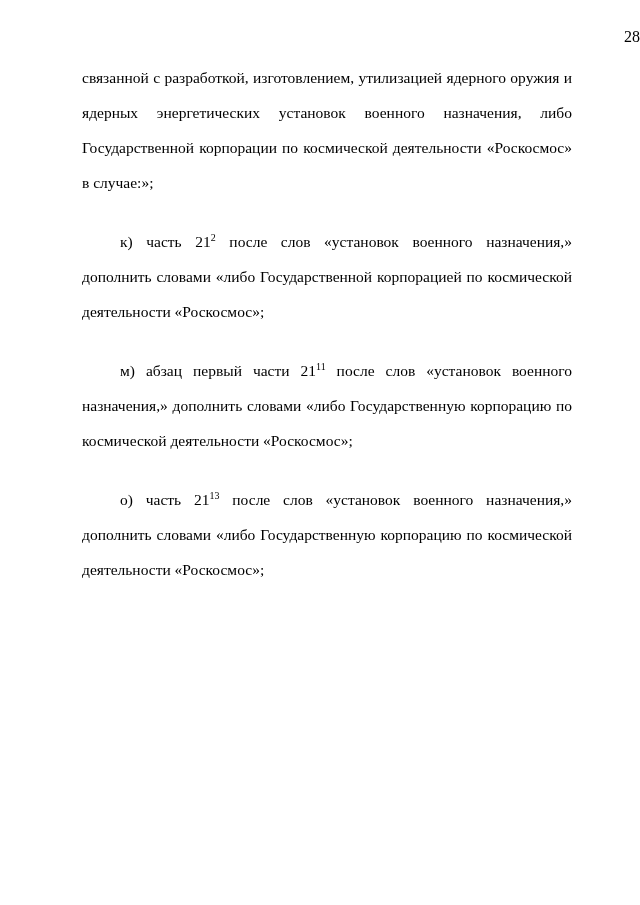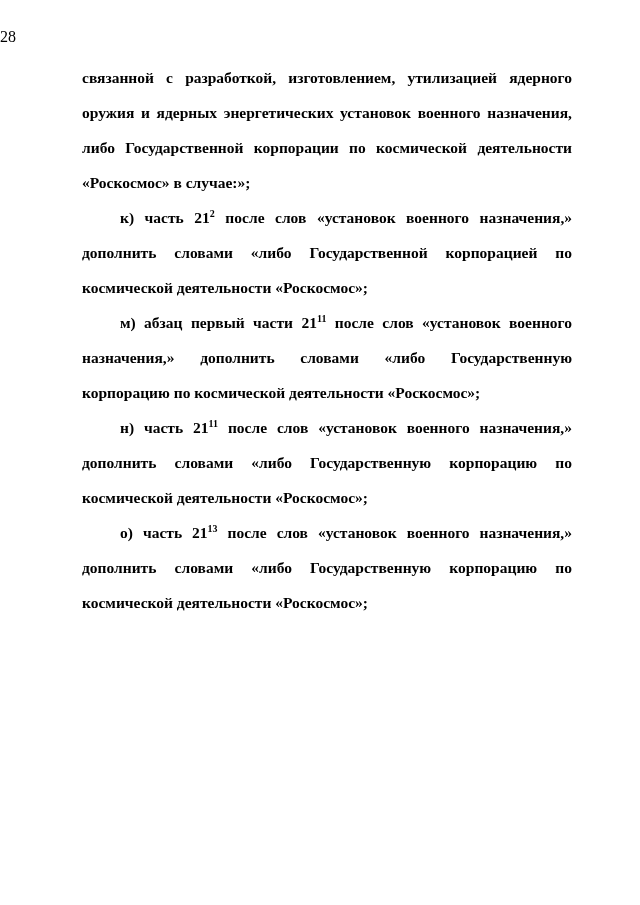--- a/index.html
+++ b/index.html
@@ -14,52 +14,51 @@
     background: #ffffff;
     font-family: "Liberation Serif", serif;
     color: #000000;
     overflow: hidden;
   }
   .page-number {
     position: absolute;
     top: 28px;
     left: 0;
     right: 0;
-    text-align: left;
+    text-align: right;
     font-size: 16px;
   }
   .content {
     position: absolute;
     top: 60px;
     left: 82px;
     right: 68px;
     font-size: 15.5px;
     line-height: 35px;
     text-align: justify;
     text-justify: inter-word;
   }
   .content p {
     margin: 0;
     padding: 0;
-    font-weight: bold;
   }
   .content p.indented {
     text-indent: 38px;
+    margin-top: 24px;
   }
   .content sup {
     font-size: 10px;
     line-height: 0;
     vertical-align: super;
   }
 </style>
 </head>
 <body>
 
 <div class="page">
   <div class="page-number">28</div>
   <div class="content">
       <p>связанной с разработкой, изготовлением, утилизацией ядерного оружия и ядерных энергетических установок военного назначения, либо Государственной корпорации по космической деятельности «Роскосмос» в случае:»;</p>
       <p class="indented">к) часть 21<sup>2</sup> после слов «установок военного назначения,» дополнить словами «либо Государственной корпорацией по космической деятельности «Роскосмос»;</p>
       <p class="indented">м) абзац первый части 21<sup>11</sup> после слов «установок военного назначения,» дополнить словами «либо Государственную корпорацию по космической деятельности «Роскосмос»;</p>
-      <p class="indented">н) часть 21<sup>11</sup> после слов «установок военного назначения,» дополнить словами «либо Государственную корпорацию по космической деятельности «Роскосмос»;</p>
       <p class="indented">о) часть 21<sup>13</sup> после слов «установок военного назначения,» дополнить словами «либо Государственную корпорацию по космической деятельности «Роскосмос»;</p>
     </div>
 </div>
 
 </body></html>

